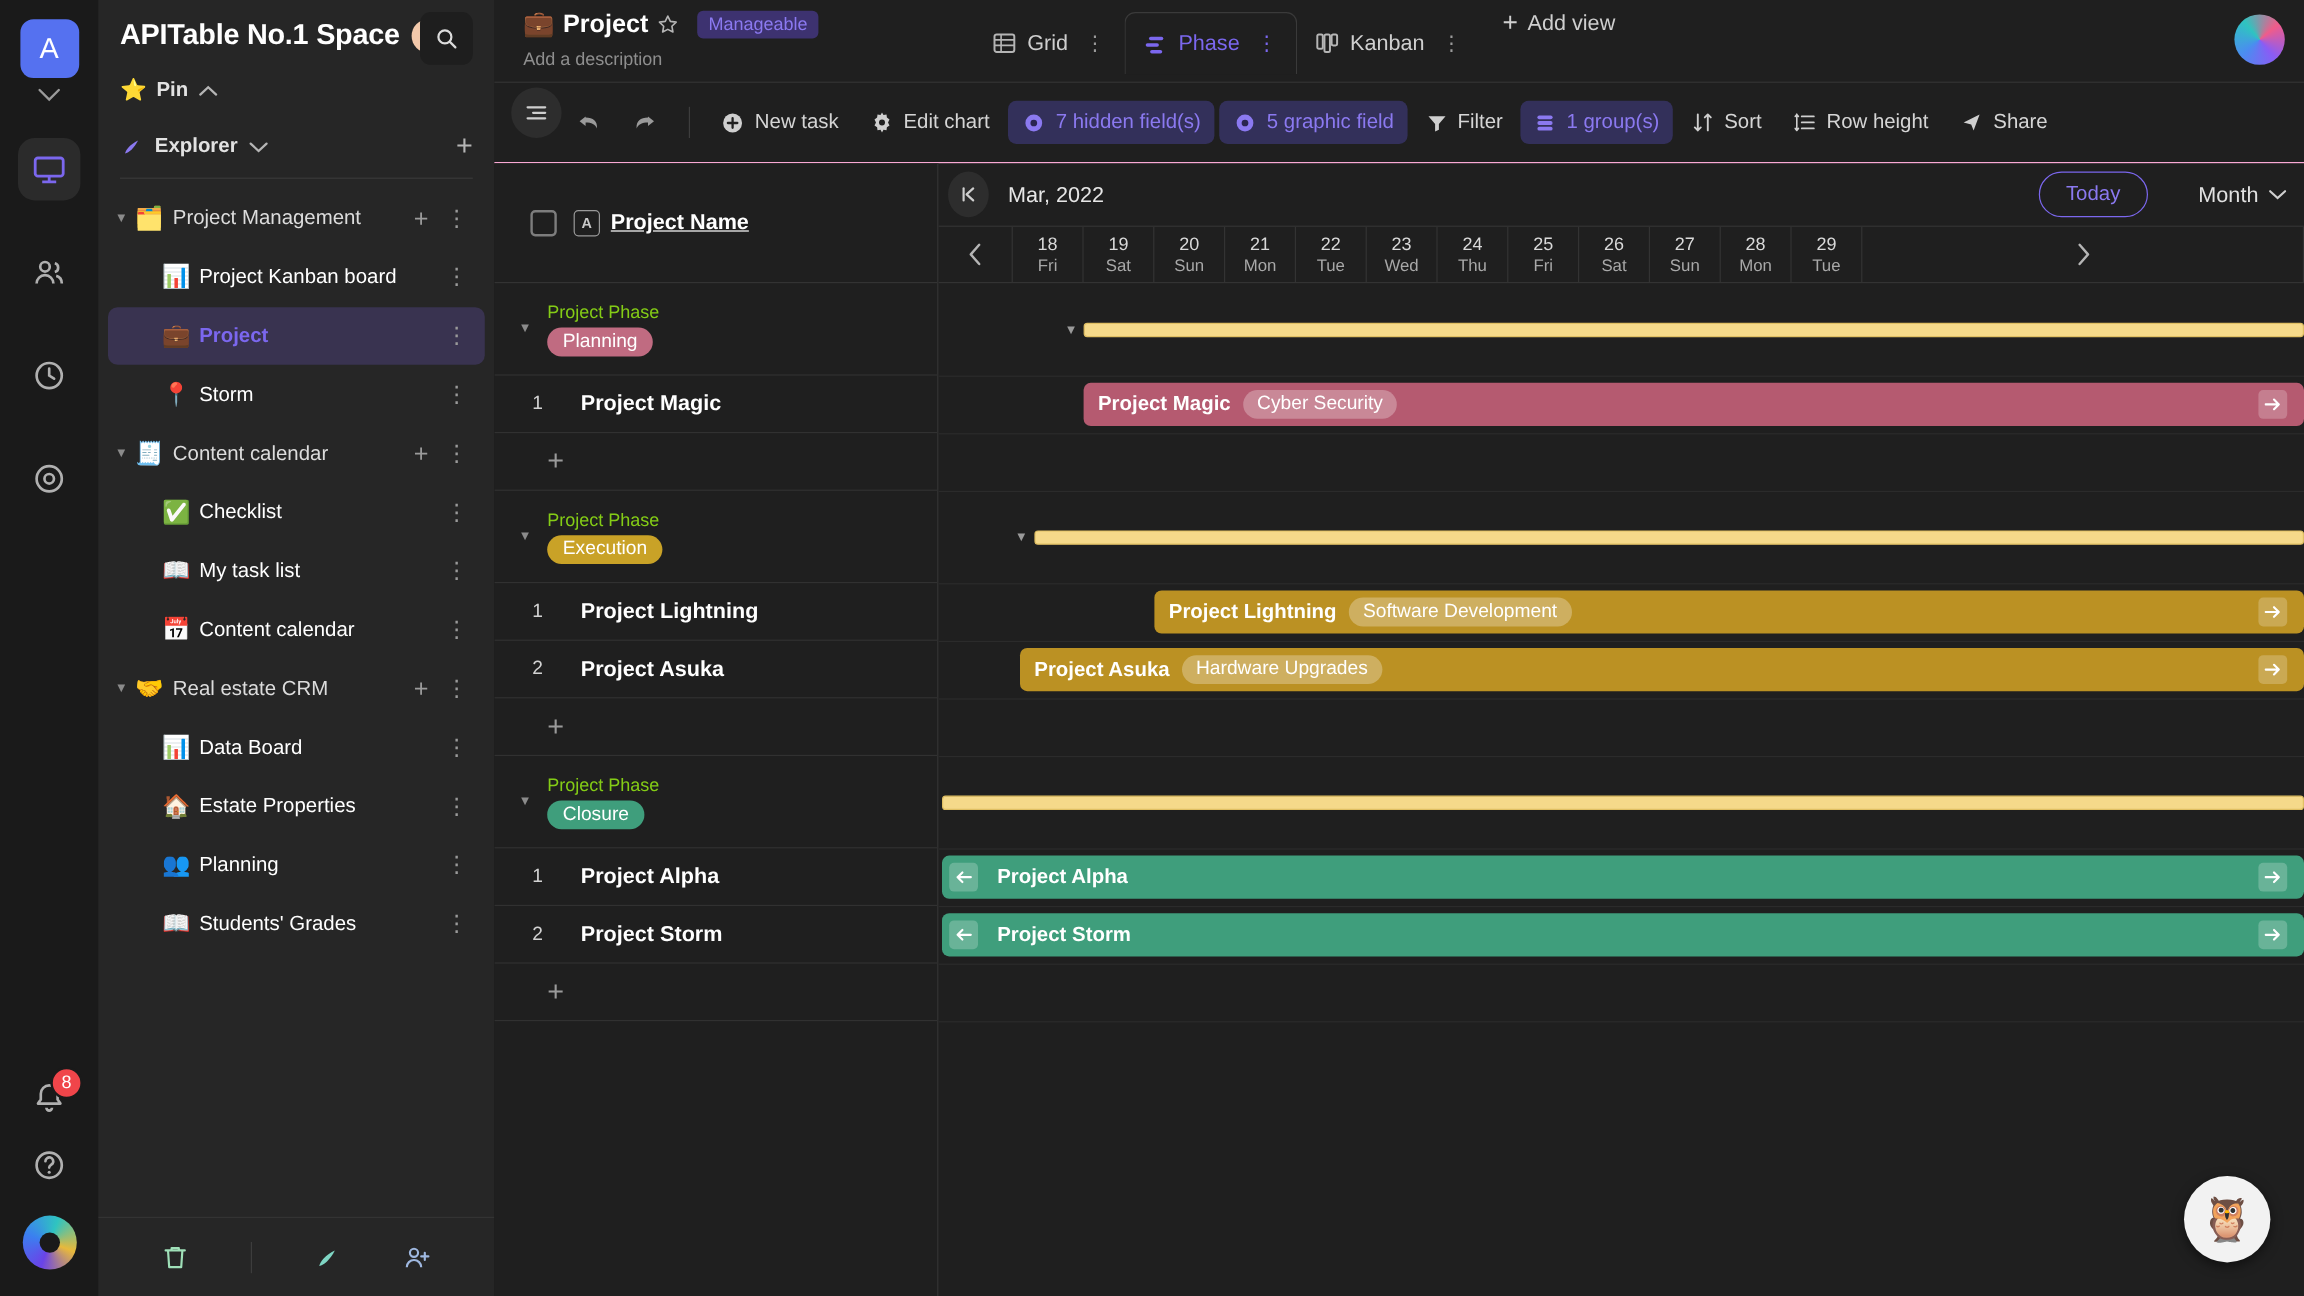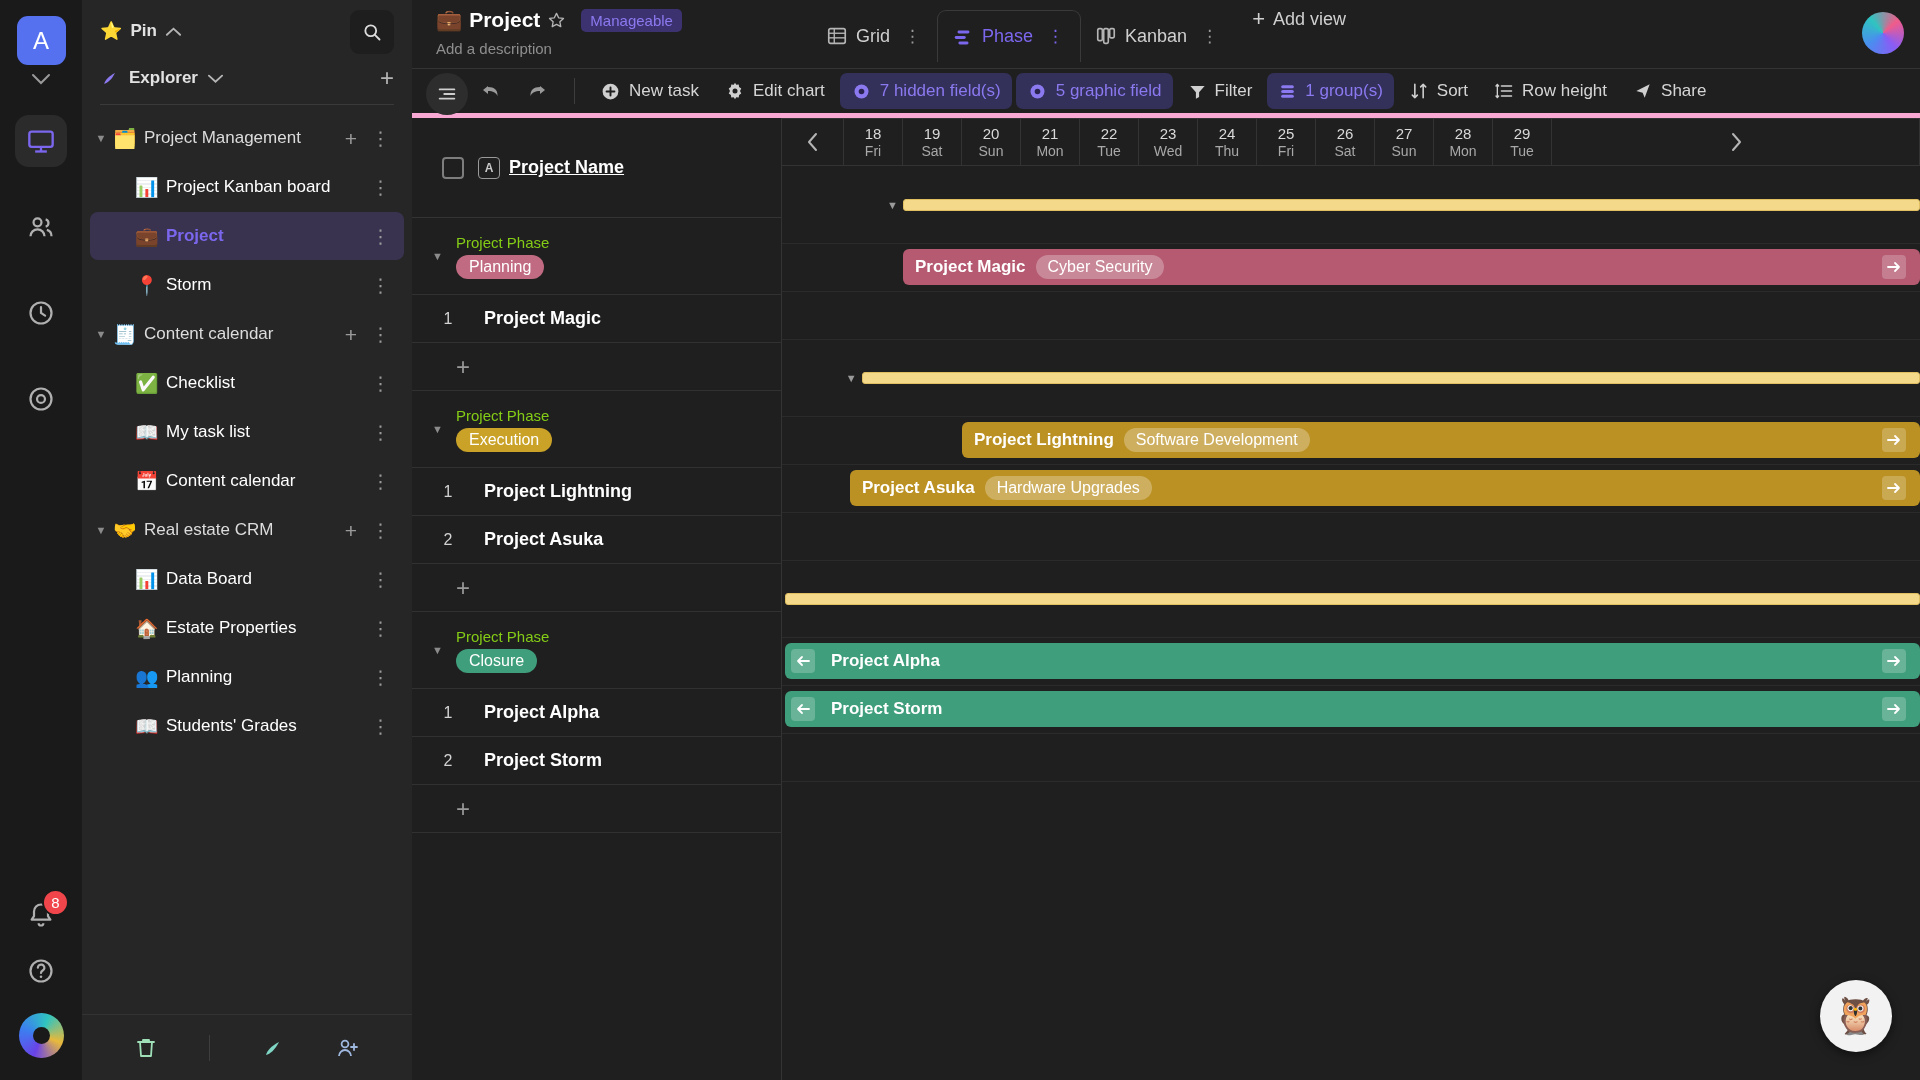--- a/index.html
+++ b/index.html
@@ -122,22 +122,22 @@
   .add-view { display: flex; align-items: center; gap: 8px; font-size: 18px; color: #cfcfcf; margin-left: 18px; }
 
   .tb-right { position: absolute; right: 16px; top: 12px; }
   .avatar-pill {
     width: 42px; height: 42px; border-radius: 50%;
     background: conic-gradient(from 140deg, #8a5cf5, #4a8df0, #2fc4c0, #f05c8a, #8a5cf5);
   }
 
   
   .toolbar {
-    height: 50px; display: flex; align-items: center;
-    border-top: 1px solid #333; border-bottom: 5px solid #f9a8d4;
+    height: 68px; display: flex; align-items: center;
+    border-top: 1px solid #333; border-bottom: 1px solid #f9a8d4;
     padding-left: 56px; gap: 0; position: relative;
   }
   .collapse-btn {
     position: absolute; left: 14px; top: 4px;
     width: 42px; height: 42px; border-radius: 50%;
     background: #2d2d2d; display: flex; align-items: center; justify-content: center;
   }
   .tb-item {
     display: flex; align-items: center; gap: 8px; height: 36px;
     padding: 0 11px; border-radius: 7px; font-size: 17px; color: #d5d5d5;
@@ -298,20 +298,28 @@
             <circle cx="12" cy="17" r="1.1" fill="#b0b0b0"></circle>
           </svg>
       </div>
       <div class="logo-circle">
           <div class="inner"></div>
         </div>
     </div>
   </div>
 
   <div class="sidebar">
+    <div class="sb-head">
+      <div class="sb-title">APITable No.1 Space</div>
+      <div class="sb-flag">
+        <svg width="16" height="16" viewBox="0 0 16 16">
+            <path d="M4 14V2l9 5-9 5" fill="#ffffff"></path>
+          </svg>
+      </div>
+    </div>
     <div class="sb-search">
       <svg width="20" height="20" viewBox="0 0 24 24">
           <circle cx="10.5" cy="10.5" r="6.5" fill="none" stroke="#dcdcdc" stroke-width="2.2"></circle>
           <line x1="15.5" y1="15.5" x2="21" y2="21" stroke="#dcdcdc" stroke-width="2.2" stroke-linecap="round"></line>
         </svg>
     </div>
 
     <div class="sb-pin">
       <span style="font-size:18px;">⭐</span>
       <span class="sb-pin-label">Pin</span>
@@ -697,20 +705,36 @@
               <div class="g-num">2</div>
               <div class="g-name">Project Storm</div>
             </div>
             <div class="g-row addrow">
               <span class="plus-big">+</span>
             </div>
           </div>
       </div>
 
       <div class="g-right">
+        <div class="tl-title">
+          <div class="tl-back">
+            <svg width="16" height="16" viewBox="0 0 16 16">
+                <line x1="4" y1="3" x2="4" y2="13" stroke="#cfcfcf" stroke-width="1.8" stroke-linecap="round"></line>
+                <path d="M12 3L6.5 8L12 13" fill="none" stroke="#cfcfcf" stroke-width="1.8" stroke-linecap="round" stroke-linejoin="round"></path>
+              </svg>
+          </div>
+          <div class="tl-month">Mar, 2022</div>
+          <div class="today-btn">Today</div>
+          <div class="month-sel">
+            <span>Month</span>
+            <svg width="16" height="10" viewBox="0 0 18 11">
+                <path d="M2 2.5 L9 9 L16 2.5" stroke="#cfcfcf" stroke-width="2" fill="none" stroke-linecap="round"></path>
+              </svg>
+          </div>
+        </div>
 
         <div class="tl-days" id="day-header">
             <div class="nav-cell">
               <svg width="14" height="20" viewBox="0 0 14 20">
                 <path d="M10 2L3 10l7 8" fill="none" stroke="#b5b5b5" stroke-width="2" stroke-linecap="round" stroke-linejoin="round"></path>
               </svg>
             </div>
             <div class="day-cell">
               <div class="dn">18</div>
               <div class="dw">Fri</div>

